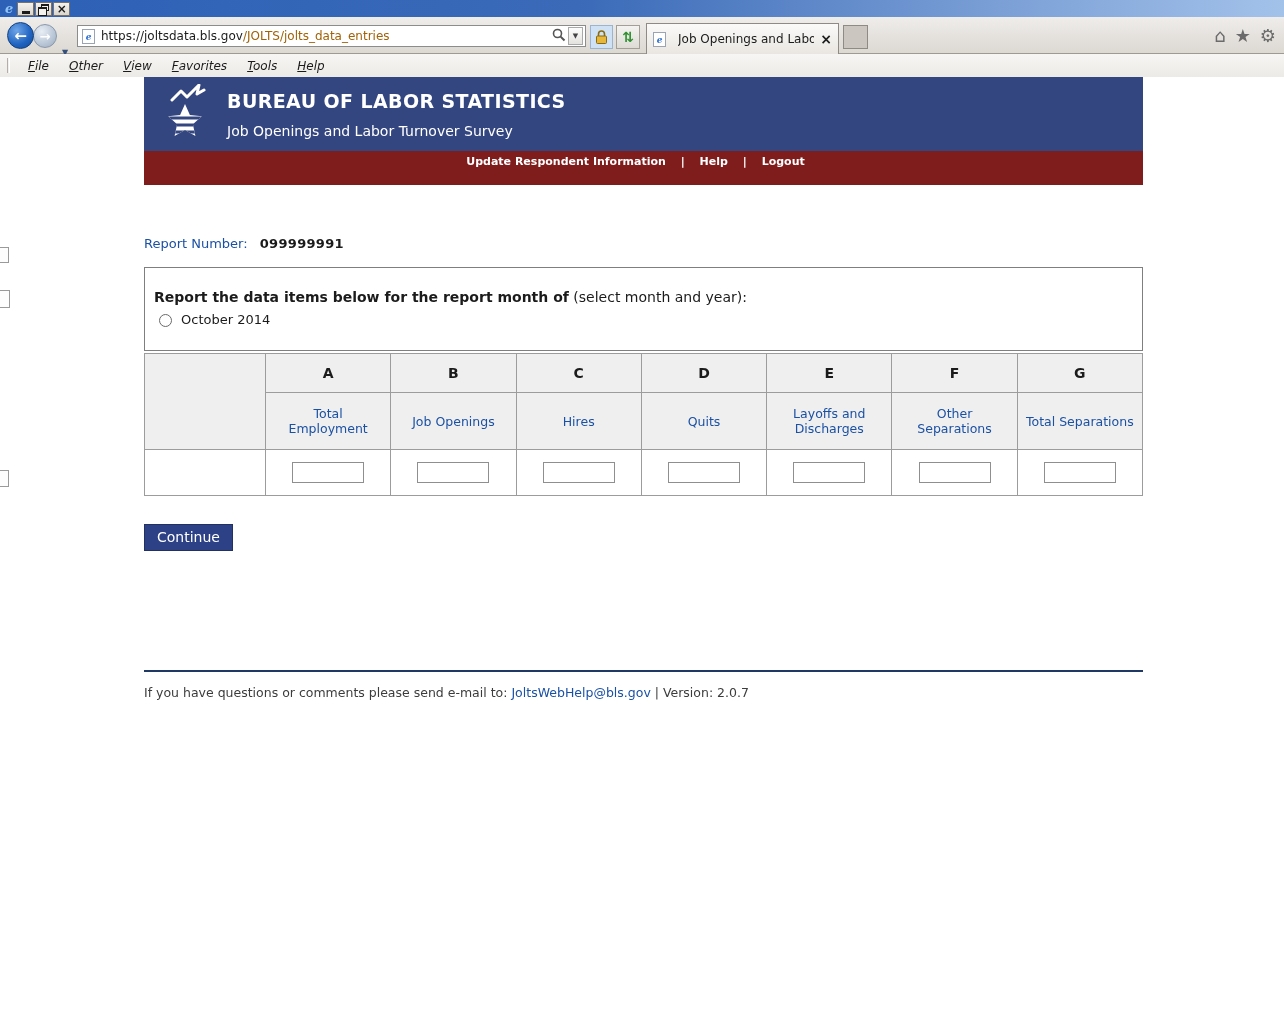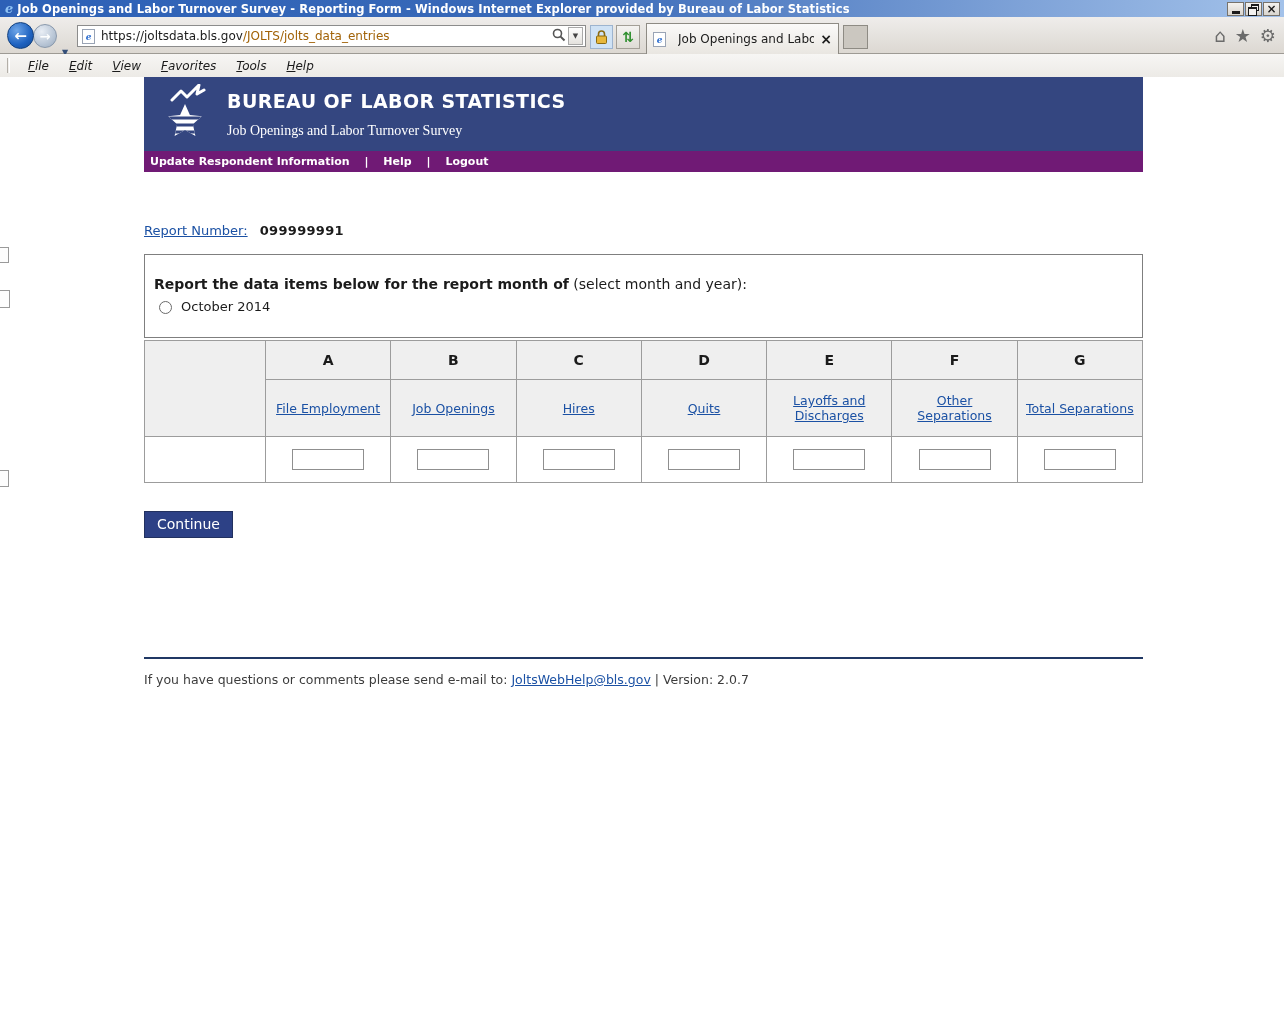--- a/index.html
+++ b/index.html
@@ -76,29 +76,29 @@
   .mi::first-letter { text-decoration:underline; }
 
   
   .pagearea { position:absolute; left:0; top:77px; width:1284px; height:947px; background:#fff; }
   .content { position:absolute; left:144px; top:0; width:999px; }
 
   .bls-header { height:74px; background:#344680; display:flex; align-items:center;
     padding-left:24px; }
   .brandtext { margin-left:13px; color:#fff; }
   .brand1 { font-size:19px; font-weight:bold; letter-spacing:.4px;text-align:right; }
-  .brand2 { font-size:14px; margin-top:11px;font-family:Liberation Serif, serif; }
-
-  .red-bar { height:21px; background:#701a75; color:#fff; text-align:left;
+  .brand2 { font-size:14px; margin-top:11px; }
+
+  .red-bar { height:34px; background:#7f1d1d; color:#fff; text-align:center;
     line-height:21px; padding-right:16px; font-size:11px; font-weight:bold; }
   .red-bar .ulink { margin:0 6px; }
   .red-bar .sep { margin:0 5px; }
 
   .report-row { margin-top:51px; font-size:13px; }
-  a, .linklike { color:#1b51a4; text-decoration:underline; cursor:pointer; }
+  a, .linklike { color:#1b51a4; cursor:pointer; }
   .report-val { font-weight:bold; color:#1b1b1b; margin-left:8px; letter-spacing:.3px; }
 
   .month-box { margin-top:16px; border:1px solid #7f7f7f; padding:21px 10px 23px 9px; }
   .prompt { font-size:14px; color:#1b1b1b; }
   .prompt .b { font-weight:bold; }
   .radio-row { margin-top:7px; font-size:13px; color:#1b1b1b; display:flex; align-items:flex-end; }
   .radio { width:13px; height:13px; border:1px solid #6a6a6a; border-radius:50%;
     background:#fff; display:inline-block; margin:0 9px 0 5px; flex:none; }
 
   table.data-table { margin-top:2px; border-collapse:collapse; table-layout:fixed;
@@ -122,21 +122,20 @@
   .a2 { left:-3px; top:213px; width:13px; height:18px; }
   .a3 { left:-3px; top:393px; width:12px; height:17px; }
 </style>
 </head>
 <body>
 
 <div class="window">
 
   <div class="titlebar">
     <span class="ie-e">e</span>
-    <span class="titletext">Job Openings and Labor Turnover Survey - Reporting Form - Windows Internet Explorer provided by Bureau of Labor Statistics</span>
     <div class="winbtns">
       <span class="wbtn">
           <span class="g-min"></span>
         </span>
       <span class="wbtn">
           <span class="g-rest"></span>
         </span>
       <span class="wbtn">
           <span class="g-close">×</span>
         </span>
@@ -180,21 +179,21 @@
     <div class="rt-icons">
       <span class="ic">⌂</span>
       <span class="ic">★</span>
       <span class="ic">⚙</span>
     </div>
   </div>
 
   <div class="menubar">
     <span class="grip"></span>
     <span class="mi">File</span>
-    <span class="mi">Edit</span>
+    <span class="mi">Other</span>
     <span class="mi">View</span>
     <span class="mi">Favorites</span>
     <span class="mi">Tools</span>
     <span class="mi">Help</span>
   </div>
 
   <div class="pagearea">
     <span class="artifact a1"></span>
     <span class="artifact a2"></span>
     <span class="artifact a3"></span>
@@ -263,21 +262,21 @@
           <td class="hdr" rowspan="2"></td>
           <td class="hdr">A</td>
           <td class="hdr">B</td>
           <td class="hdr">C</td>
           <td class="hdr">D</td>
           <td class="hdr">E</td>
           <td class="hdr">F</td>
           <td class="hdr">G</td>
         </tr>
         <tr class="labels">
-          <td class="hdr"><a>File Employment</a></td>
+          <td class="hdr"><a>Total Employment</a></td>
           <td class="hdr"><a>Job Openings</a></td>
           <td class="hdr"><a>Hires</a></td>
           <td class="hdr"><a>Quits</a></td>
           <td class="hdr"><a>Layoffs and Discharges</a></td>
           <td class="hdr"><a>Other Separations</a></td>
           <td class="hdr"><a>Total Separations</a></td>
         </tr>
         <tr class="inputs">
           <td></td>
           <td><input class="cell-input" type="text" value="" style=""></td>

